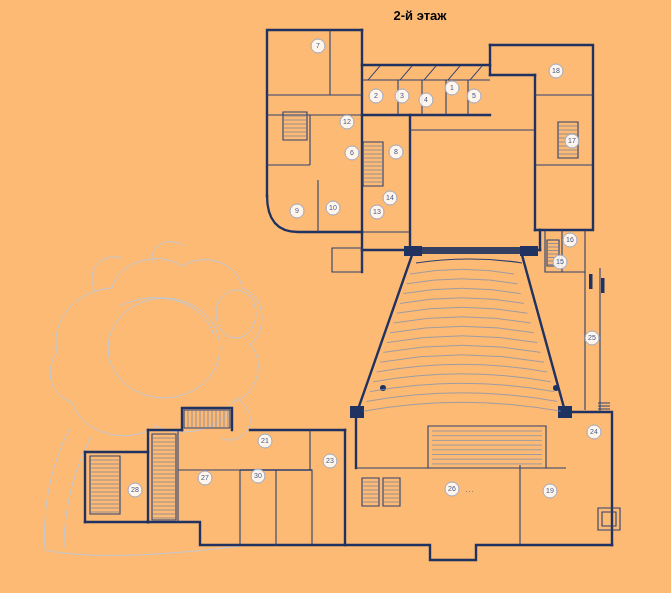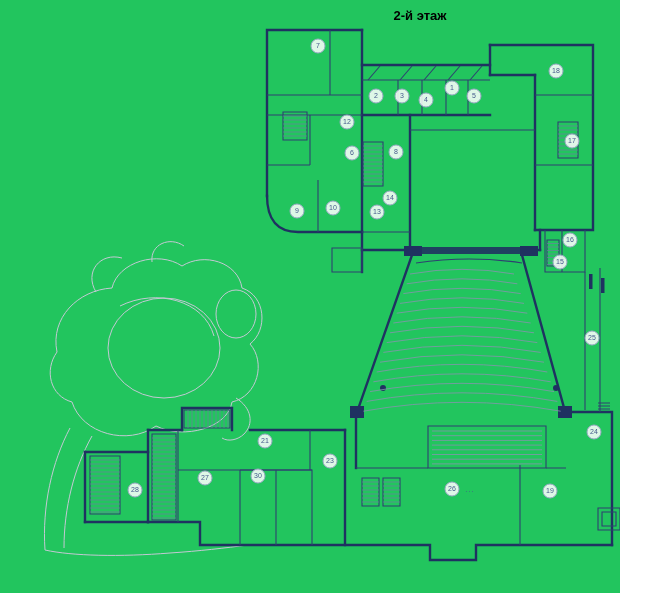--- a/index.html
+++ b/index.html
@@ -1,17 +1,17 @@
 <!DOCTYPE html>
 <html><head>
 <meta charset="utf-8">
 <style>
   html,body{margin:0;padding:0;background:#ffffff;}
   .canvas{
-    position:relative;width:620px;height:593px;background:#22c55e;
+    position:relative;width:671px;height:593px;background:#fdba74;
     font-family:"Liberation Sans",sans-serif;overflow:hidden;
   }
   .plan-title{
     position:absolute;top:8px;left:420px;transform:translateX(-50%);
     font-size:13px;font-weight:bold;color:#000;white-space:nowrap;
   }
   svg{position:absolute;top:0;left:0;}
   .room-label{
     position:absolute;transform:translate(-50%,-50%);
     width:13px;height:13px;border:1px solid #9aa8c4;border-radius:50%;

